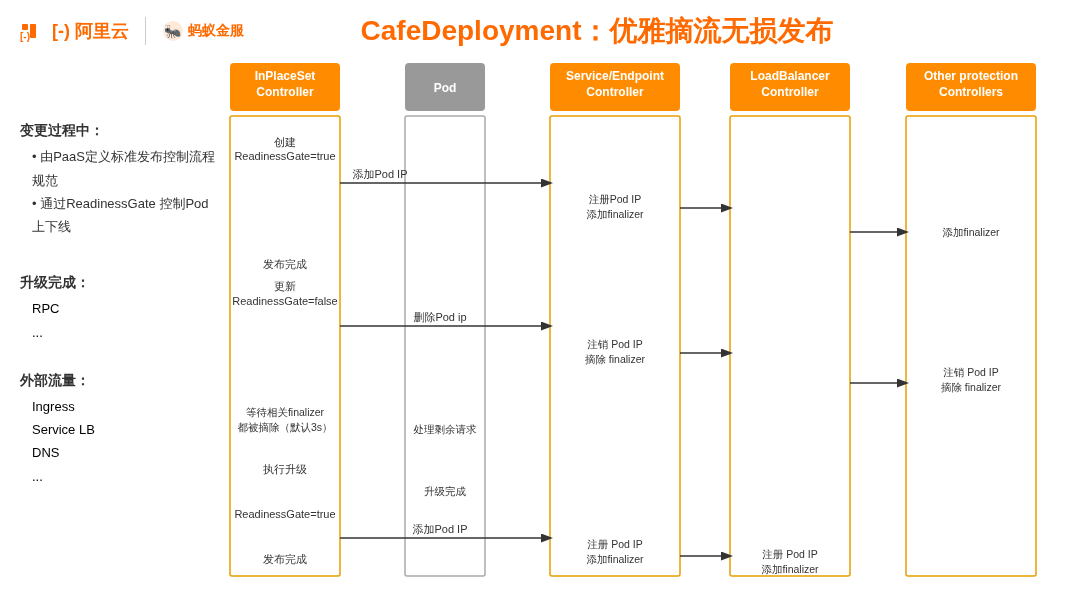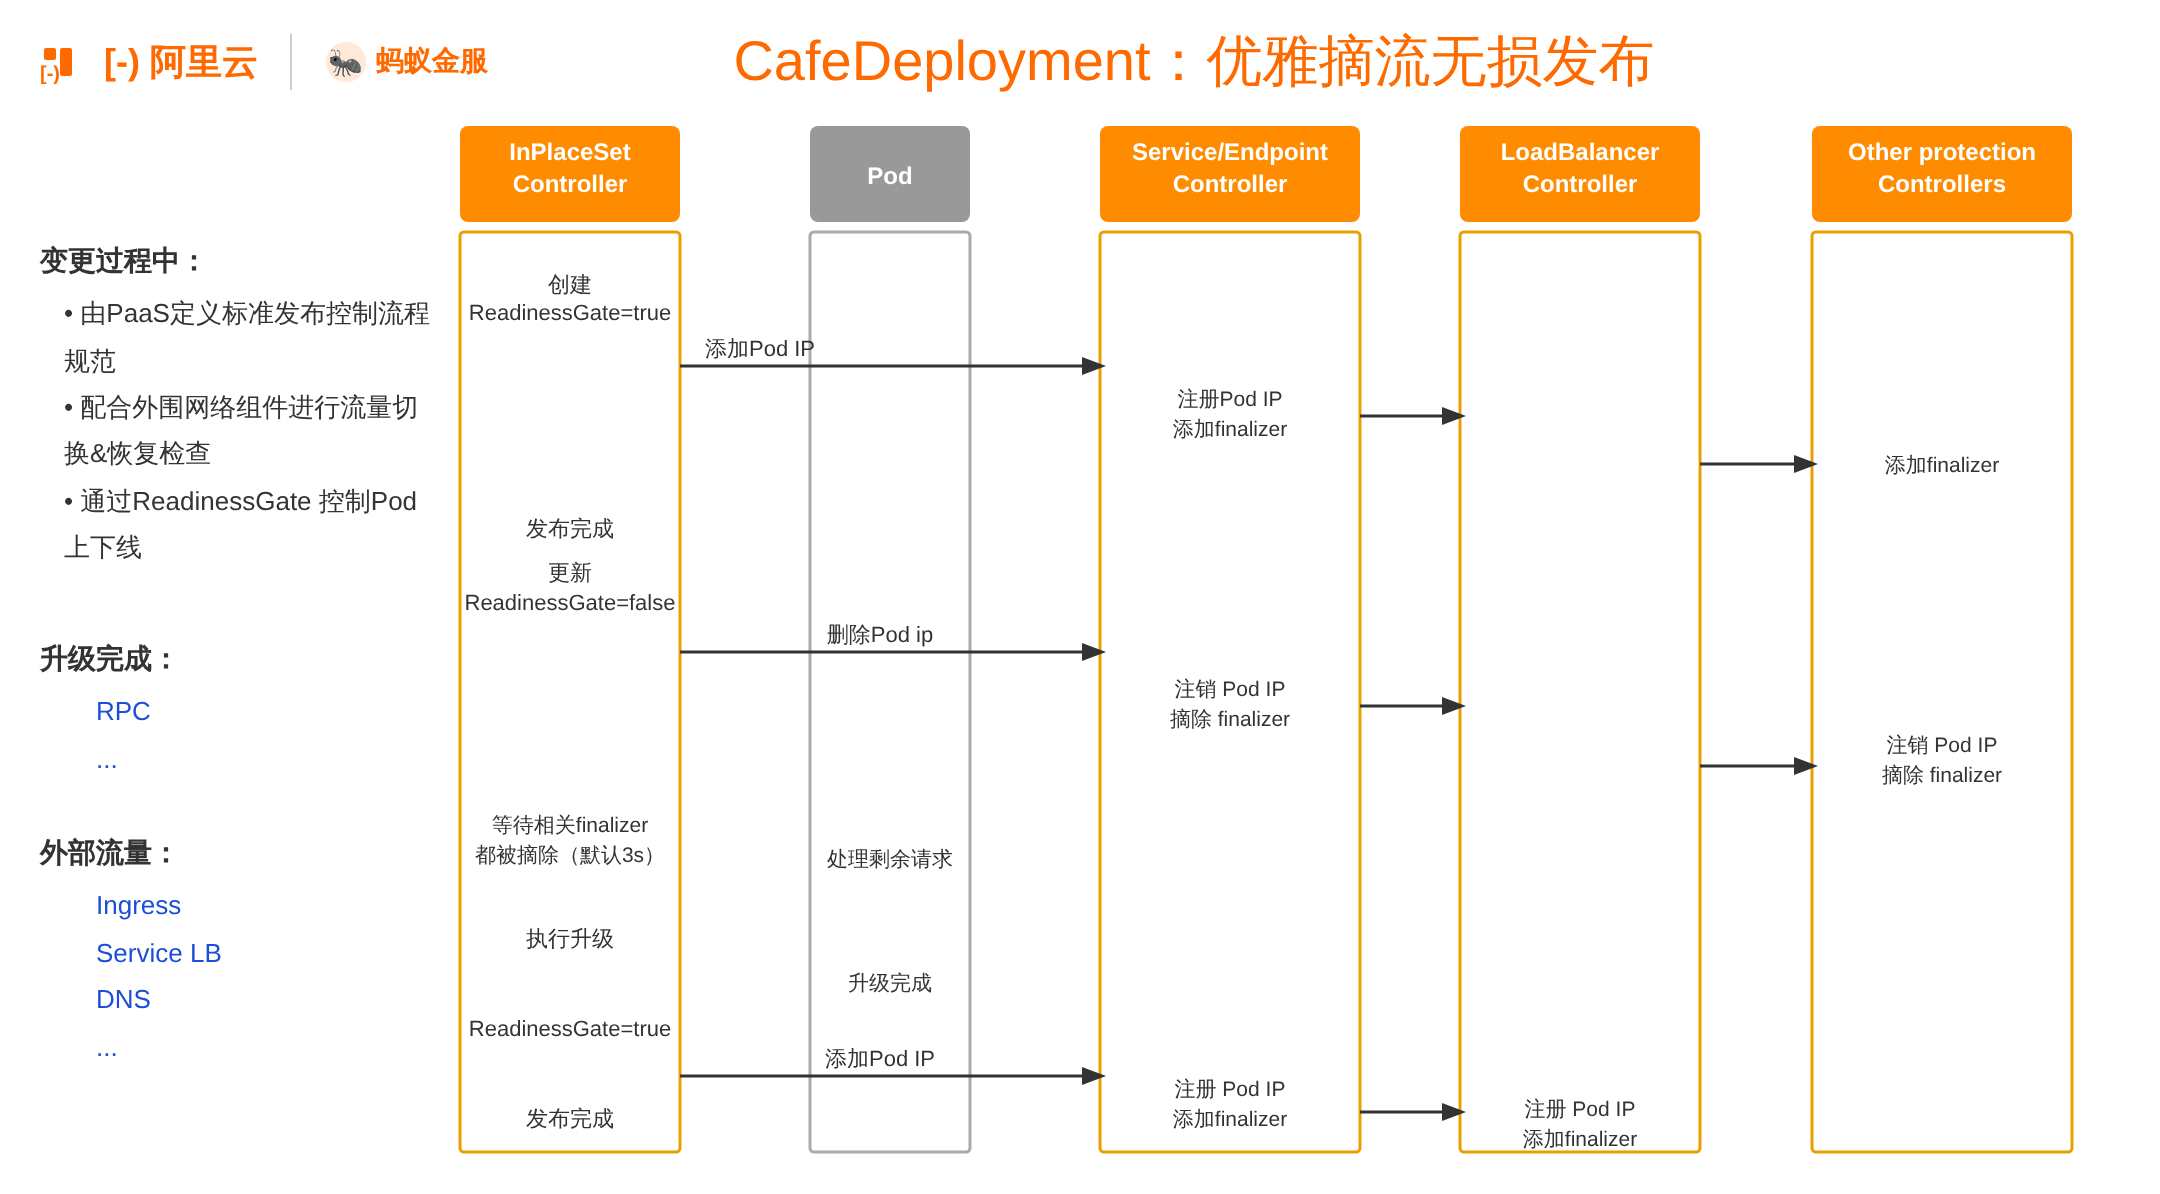--- a/index.html
+++ b/index.html
@@ -43,21 +43,21 @@
       align-items: center;
       gap: 4px;
       color: #ff6a00;
       font-size: 14px;
       font-weight: bold;
     }
     .page-title {
       flex: 1;
       text-align: center;
       font-size: 28px;
-      font-weight: normal;
+      font-weight: bold;
       color: #ff6a00;
       margin-left: -120px;
     }
 
     
     #main {
       display: flex;
       padding: 0 20px;
       height: calc(597px - 70px);
     }
@@ -78,22 +78,22 @@
     }
     .sidebar-list {
       margin-left: 12px;
       list-style: none;
       margin-bottom: 8px;
     }
     .sidebar-list li::before {
       content: '• ';
     }
     .sidebar-subitem {
-      margin-left: 28px;
-      color: #1d4ed8;
+      margin-left: 12px;
+      color: #000000;
     }
 
     
     #diagram {
       flex: 1;
       position: relative;
       padding-top: 0px;
     }
   </style>
 </head>
@@ -120,21 +120,20 @@
   </div>
   <div class="page-title">CafeDeployment：优雅摘流无损发布</div>
 </div>
 
 <div id="main">
 
   <div id="sidebar">
     <div class="sidebar-section-title">变更过程中：</div>
     <ul class="sidebar-list">
       <li>由PaaS定义标准发布控制流程规范</li>
-      <li>配合外围网络组件进行流量切换&amp;恢复检查</li>
       <li>通过ReadinessGate 控制Pod上下线</li>
     </ul>
     <br>
     <div class="sidebar-section-title">升级完成：</div>
     <div class="sidebar-subitem">RPC</div>
     <div class="sidebar-subitem">...</div>
     <br>
     <div class="sidebar-section-title">外部流量：</div>
     <div class="sidebar-subitem">Ingress</div>
     <div class="sidebar-subitem">Service LB</div>

